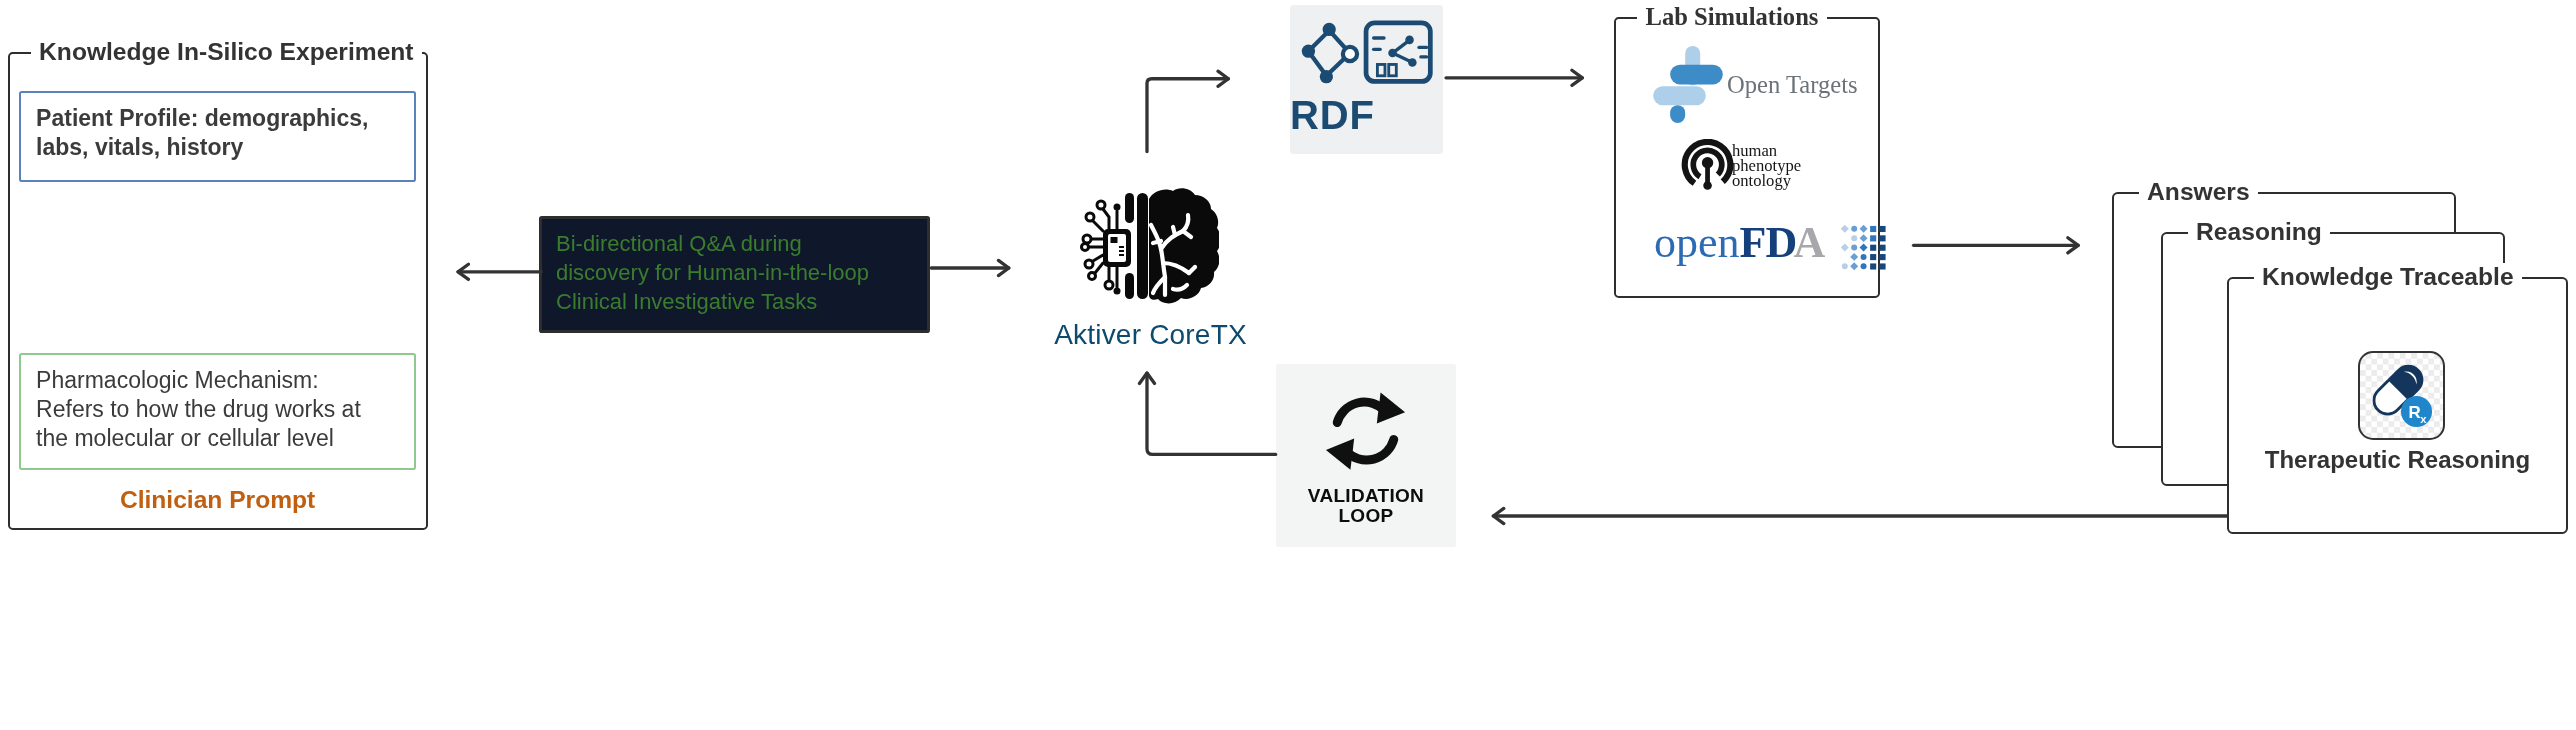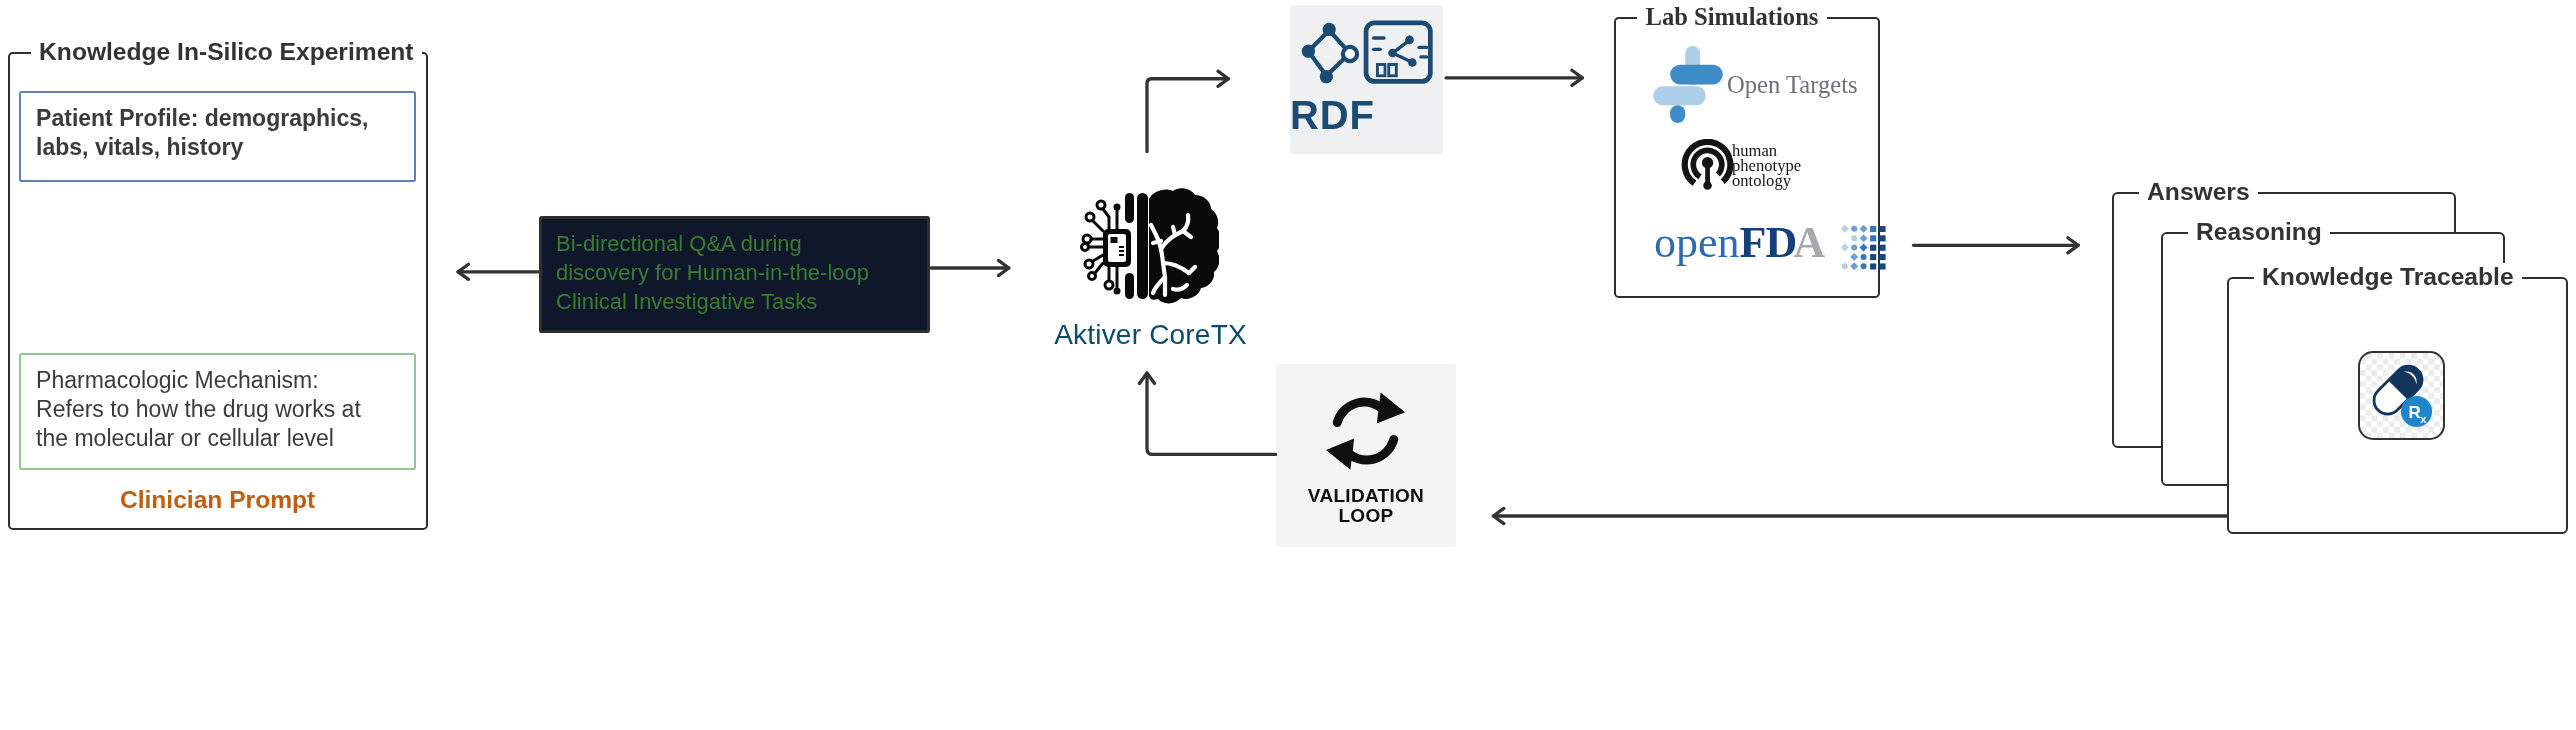--- a/index.html
+++ b/index.html
@@ -222,20 +222,21 @@
         <g transform="rotate(-45 40 39)">
           <rect x="10" y="25" width="60" height="29" rx="14.5" fill="#ffffff" stroke="#14365c" stroke-width="3"></rect>
           <path d="M40,25 h15.5 a14.5,14.5 0 0 1 0,29 H40 Z" fill="#14365c"></path>
           <path d="M58,30 a11,11 0 0 1 0,19 a15,15 0 0 0 0,-19 Z" fill="#ffffff"></path>
         </g>
         <circle cx="60" cy="62" r="16.5" fill="#1f86cc"></circle>
         <text x="51.5" y="69" font-family="Liberation Sans, sans-serif" font-size="18" font-weight="700" fill="#ffffff">R</text>
         <text x="64" y="74" font-family="Liberation Sans, sans-serif" font-size="12" font-weight="700" fill="#ffffff">x</text>
       </svg>
     </div>
+    <div class="card-caption" style="top:167px;">Therapeutic Reasoning</div>
   </div>
 
   <div class="validation-box">
     <svg class="abs" style="left:44px;top:19px;" width="91" height="98" viewBox="0 0 96 104">
       <path d="M18,42 A30,30 0 0 1 68,29" fill="none" stroke="#101010" stroke-width="9.5" stroke-linecap="round"></path>
       <polygon points="64,10 90,31 60,43" fill="#101010"></polygon>
       <path d="M78,60 A30,30 0 0 1 28,73" fill="none" stroke="#101010" stroke-width="9.5" stroke-linecap="round"></path>
       <polygon points="32,92 6,71 36,59" fill="#101010"></polygon>
     </svg>
     <div class="validation-label">VALIDATION

